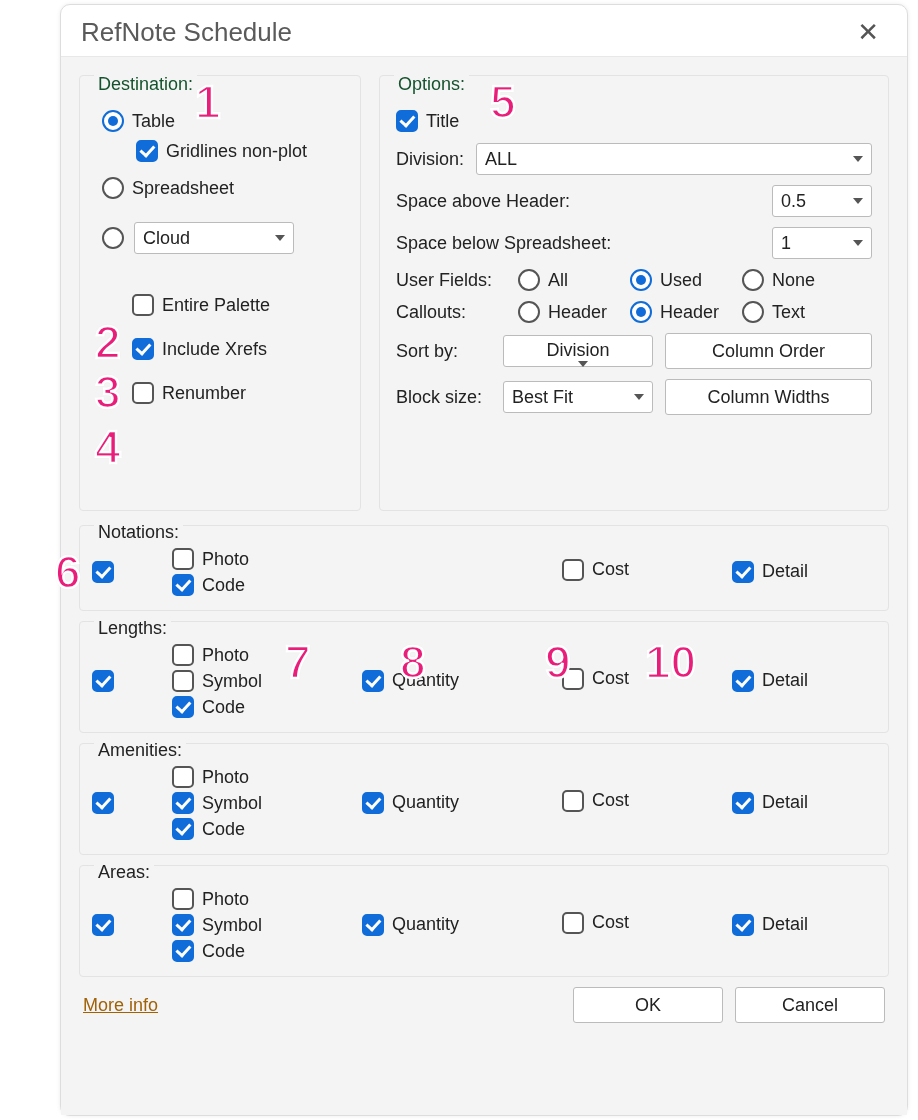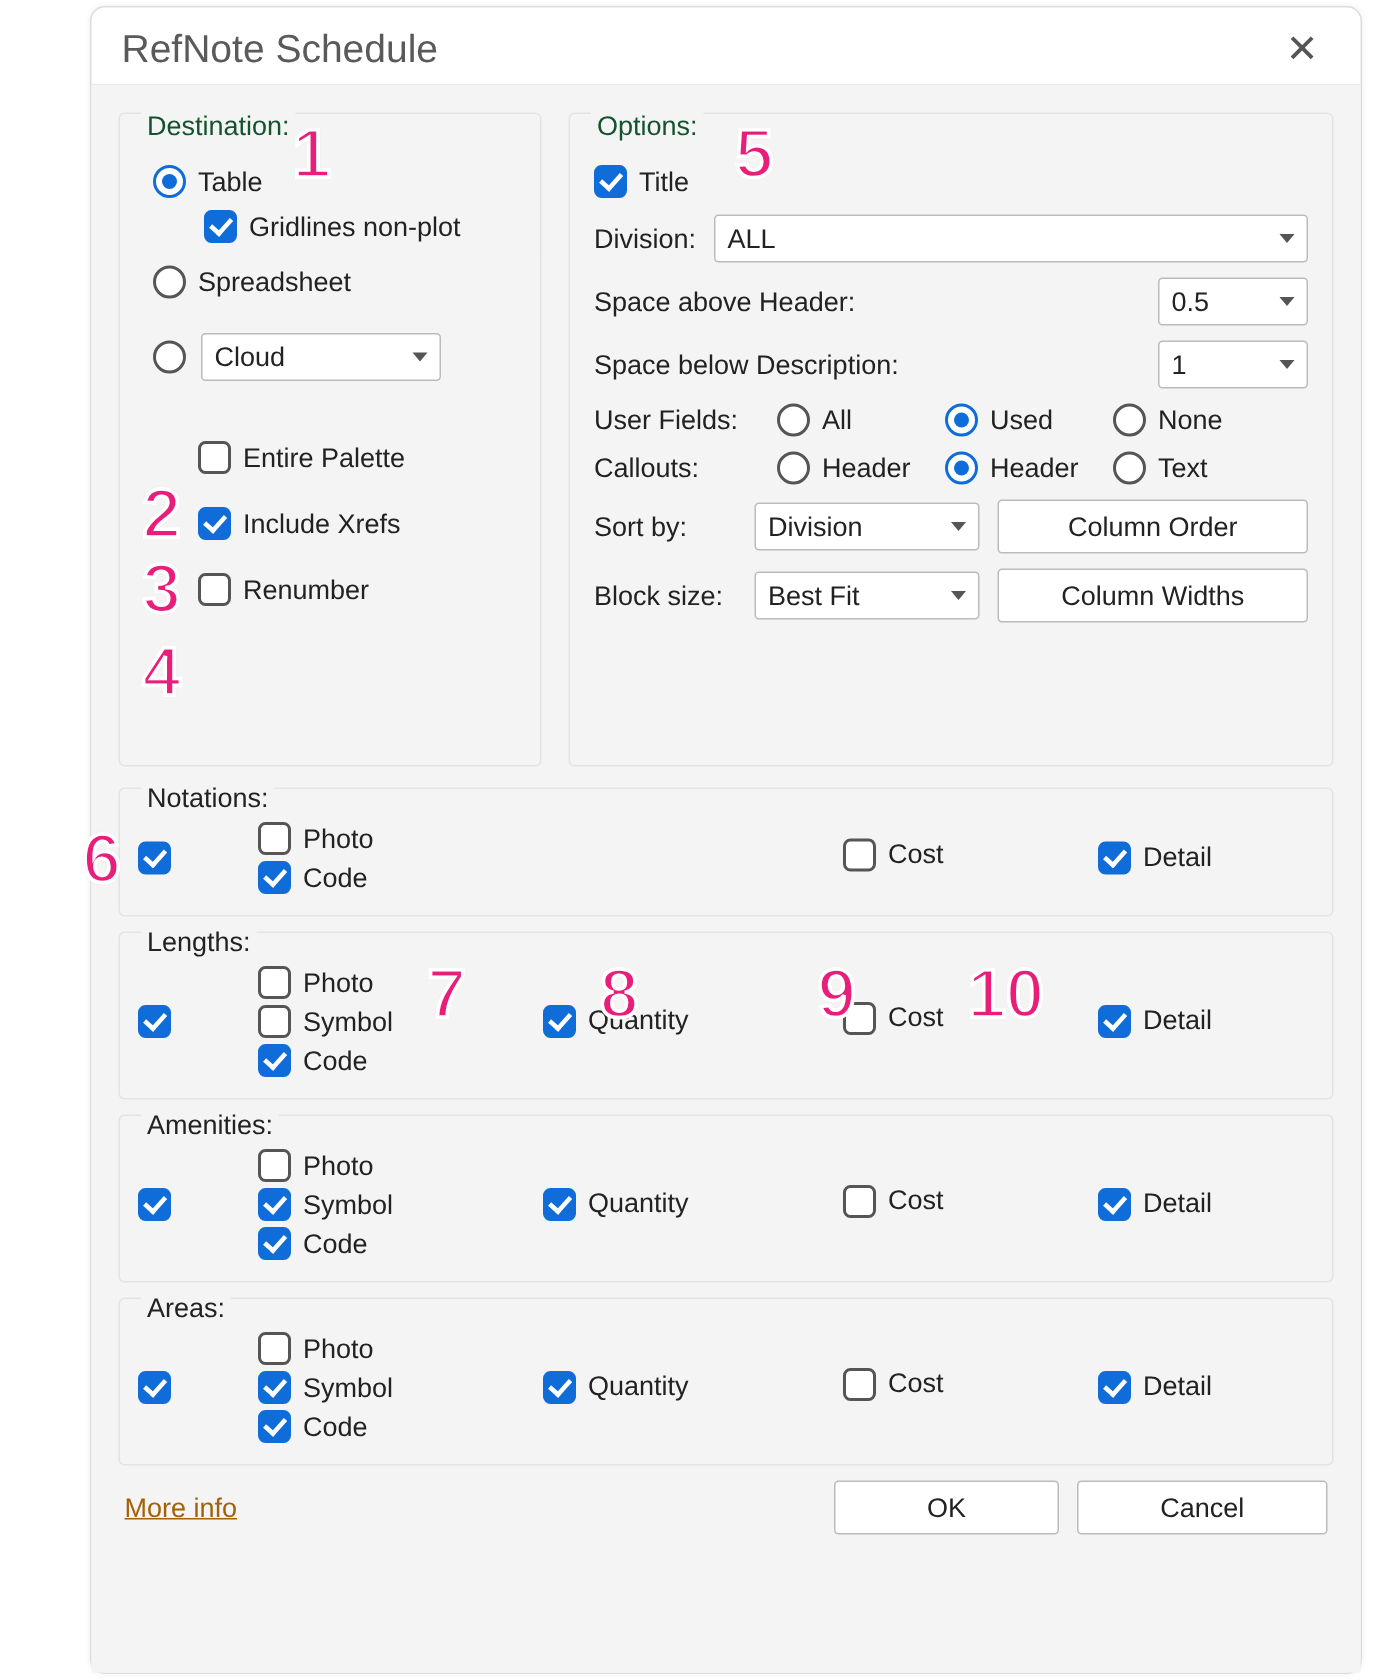--- a/index.html
+++ b/index.html
@@ -222,21 +222,21 @@
 
         <div class="opt-row" style="justify-content:space-between;">
           <span>Space above Header:</span>
           <div class="select" style="width:78px;">
             <span>0.5</span>
             <span class="caret"></span>
           </div>
         </div>
 
         <div class="opt-row" style="justify-content:space-between;">
-          <span>Space below Description:</span>
+          <span>Space below Spreadsheet:</span>
           <div class="select" style="width:78px;">
             <span>1</span>
             <span class="caret"></span>
           </div>
         </div>
 
         <div class="opt-row">
           <span style="width:110px;">User Fields:</span>
           <label class="rdo" style="width:100px;">
             <span class="rdo-box"></span>
@@ -263,21 +263,21 @@
             <span>Header</span>
           </label>
           <label class="rdo">
             <span class="rdo-box"></span>
             <span>Text</span>
           </label>
         </div>
 
         <div class="opt-row">
           <span style="width:95px;">Sort by:</span>
-          <div class="select" style="width:150px;">
+          <div class="select" style="width:150px;flex-direction:column;">
             <span>Division</span>
             <span class="caret"></span>
           </div>
           <div class="btn" style="flex:1;">
             <span>Column Order</span>
           </div>
         </div>
 
         <div class="opt-row">
           <span style="width:95px;">Block size:</span>
@@ -433,21 +433,21 @@
         </div>
       </div>
     </div>
 
     <div class="footer">
       <a class="link">More info</a>
       <div style="display:flex; gap:12px;">
         <div class="btn" style="width:150px;">
             <span>OK</span>
           </div>
-        <div class="btn" style="width:167px;">
+        <div class="btn" style="width:150px;">
             <span>Cancel</span>
           </div>
       </div>
     </div>
 
   </div>
 </div>
 
 <div class="ann" style="left:195px; top:75px;">1</div>
 <div class="ann" style="left:95px;  top:315px;">2</div>

